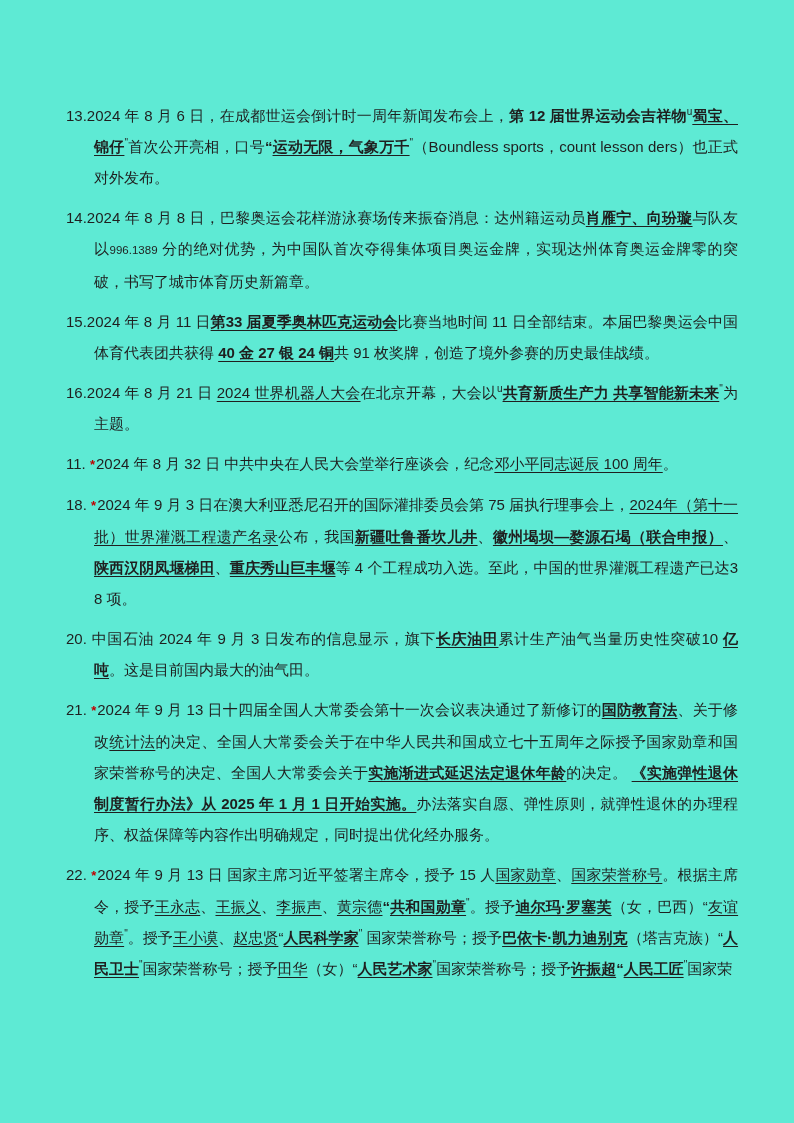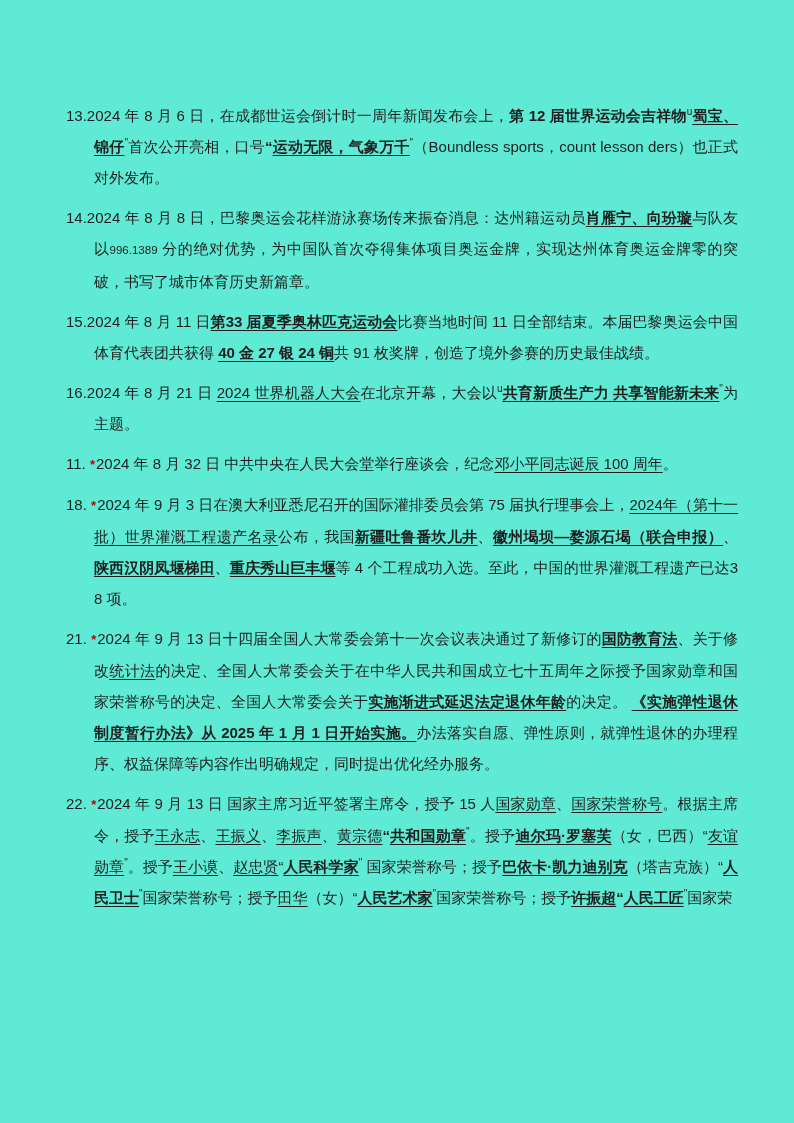--- a/index.html
+++ b/index.html
@@ -56,16 +56,17 @@
 <body>
 
 <div class="page">
   <div class="content">
       <p class="item"><span class="num">13.</span><span class="">2024 年 8 月 6 日，在成都世运会倒计时一周年新闻发布会上，</span><span class="b">第 12 届世界运动会吉祥物</span><span class="sup">u</span><span class="b u">蜀宝、锦仔</span><span class="sup">"</span><span class="">首次公开亮相，口号</span><span class="b">“</span><span class="b u">运动无限，气象万千</span><span class="sup">"</span><span class="">（Boundless sports，count lesson ders）也正式对外发布。</span></p>
       <p class="item"><span class="num">14.</span><span class="">2024 年 8 月 8 日，巴黎奥运会花样游泳赛场传来振奋消息：达州籍运动员</span><span class="b u">肖雁宁、向玢璇</span><span class="">与队友以</span><span class="small">996.1389</span><span class=""> 分的绝对优势，为中国队首次夺得集体项目奥运金牌，实现达州体育奥运金牌零的突破，书写了城市体育历史新篇章。</span></p>
       <p class="item"><span class="num">15.</span><span class="">2024 年 8 月 11 日</span><span class="b u">第33 届夏季奥林匹克运动会</span><span class="">比赛当地时间 11 日全部结束。本届巴黎奥运会中国体育代表团共获得 </span><span class="b u">40 金 27 银 24 铜</span><span class="">共 91 枚奖牌，创造了境外参赛的历史最佳战绩。</span></p>
       <p class="item"><span class="num">16.</span><span class="">2024 年 8 月 21 日 </span><span class="u">2024 世界机器人大会</span><span class="">在北京开幕，大会以</span><span class="sup">u</span><span class="b u">共育新质生产力 共享智能新未来</span><span class="sup">"</span><span class="">为主题。</span></p>
       <p class="item"><span class="num">11. </span><span class="star">*</span><span class="">2024 年 8 月 32 日 中共中央在人民大会堂举行座谈会，纪念</span><span class="u">邓小平同志诞辰 100 周年</span><span class="">。</span></p>
       <p class="item"><span class="num">18. </span><span class="star">*</span><span class="">2024 年 9 月 3 日在澳大利亚悉尼召开的国际灌排委员会第 75 届执行理事会上，</span><span class="u">2024年（第十一批）世界灌溉工程遗产名录</span><span class="">公布，我国</span><span class="b u">新疆吐鲁番坎儿井</span><span class="">、</span><span class="b u">徽州堨坝—婺源石堨（联合申报）</span><span class="">、</span><span class="b u">陕西汉阴凤堰梯田</span><span class="">、</span><span class="b u">重庆秀山巨丰堰</span><span class="">等 4 个工程成功入选。至此，中国的世界灌溉工程遗产已达38 项。</span></p>
+      <p class="item"><span class="num">20. </span><span class="">中国石油 2024 年 9 月 3 日发布的信息显示，旗下</span><span class="b u">长庆油田</span><span class="">累计生产油气当量历史性突破10 </span><span class="b u">亿吨</span><span class="">。这是目前国内最大的油气田。</span></p>
       <p class="item"><span class="num">21. </span><span class="star">*</span><span class="">2024 年 9 月 13 日十四届全国人大常委会第十一次会议表决通过了新修订的</span><span class="b u">国防教育法</span><span class="">、关于修改</span><span class="u">统计法</span><span class="">的决定、全国人大常委会关于在中华人民共和国成立七十五周年之际授予国家勋章和国家荣誉称号的决定、全国人大常委会关于</span><span class="b u">实施渐进式延迟法定退休年龄</span><span class="">的决定。 </span><span class="b u">《实施弹性退休制度暂行办法》从 2025 年 1 月 1 日开始实施。</span><span class="">办法落实自愿、弹性原则，就弹性退休的办理程序、权益保障等内容作出明确规定，同时提出优化经办服务。</span></p>
       <p class="item"><span class="num">22. </span><span class="star">*</span><span class="">2024 年 9 月 13 日 国家主席习近平签署主席令，授予 15 人</span><span class="u">国家勋章</span><span class="">、</span><span class="u">国家荣誉称号</span><span class="">。根据主席令，授予</span><span class="u">王永志</span><span class="">、</span><span class="u">王振义</span><span class="">、</span><span class="u">李振声</span><span class="">、</span><span class="u">黄宗德</span><span class="b">“</span><span class="b u">共和国勋章</span><span class="sup">"</span><span class="">。授予</span><span class="b u">迪尔玛·罗塞芙</span><span class="">（女，巴西）“</span><span class="u">友谊勋章</span><span class="sup">"</span><span class="">。授予</span><span class="u">王小谟</span><span class="">、</span><span class="u">赵忠贤</span><span class="">“</span><span class="b u">人民科学家</span><span class="sup">"</span><span class=""> 国家荣誉称号；授予</span><span class="b u">巴依卡·凯力迪别克</span><span class="">（塔吉克族）“</span><span class="b u">人民卫士</span><span class="sup">"</span><span class="">国家荣誉称号；授予</span><span class="u">田华</span><span class="">（女）“</span><span class="b u">人民艺术家</span><span class="sup">"</span><span class="">国家荣誉称号；授予</span><span class="b u">许振超</span><span class="b">“</span><span class="b u">人民工匠</span><span class="sup">"</span><span class="">国家荣</span></p>
     </div>
 </div>
 
 </body></html>

